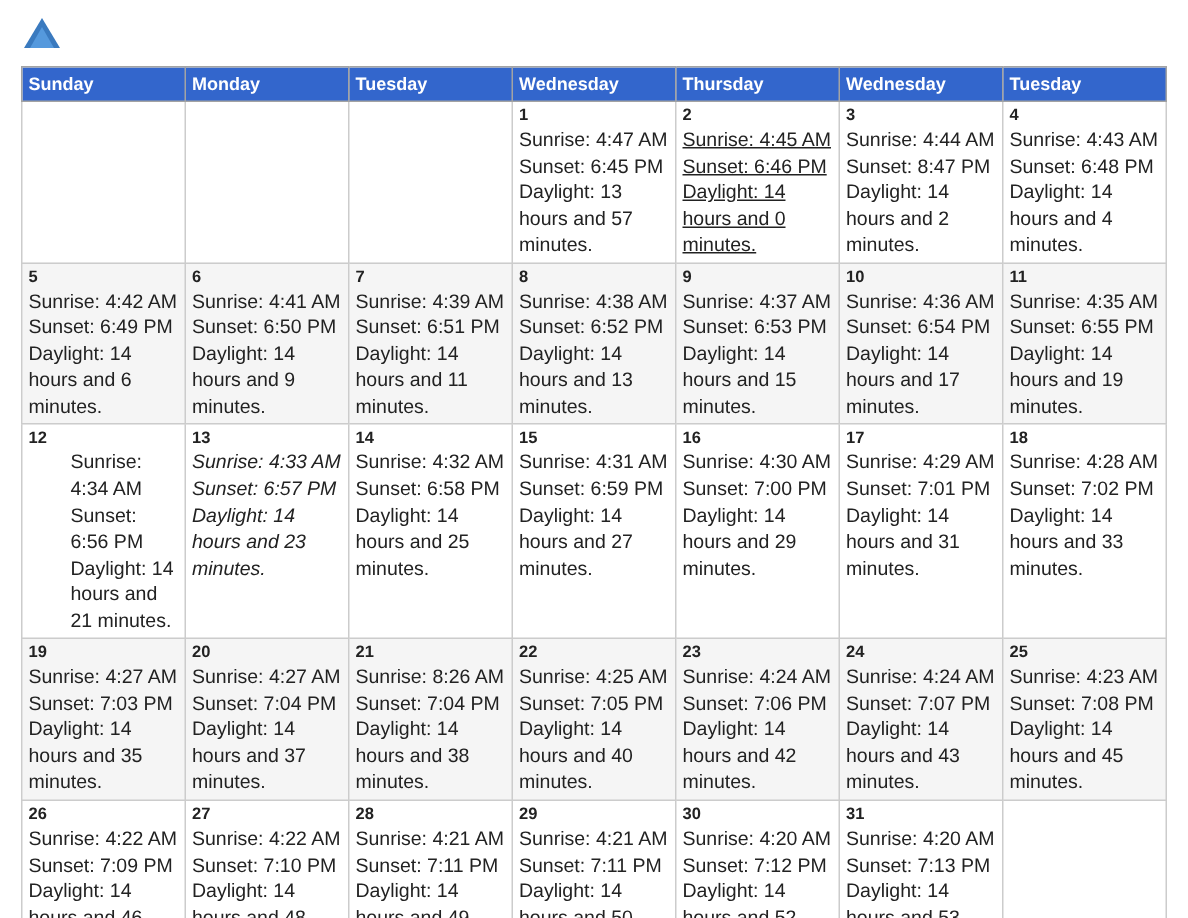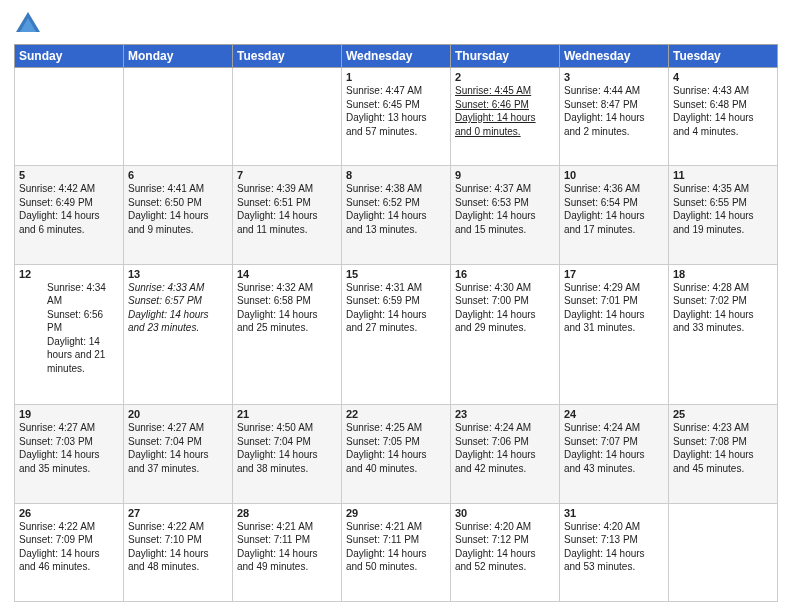--- a/index.html
+++ b/index.html
@@ -87,21 +87,21 @@
     .calendar tr:nth-child(even) td {
       background: #f5f5f5;
     }
     .day-num {
       font-size: 11px;
       font-weight: bold;
       margin-bottom: 1px;
       display: block;
     }
     .day-info {
-      font-size: 10px;
+      font-size: 13px;
       color: #222;
       line-height: 1.35;
     }
     .empty-cell {
       background: #fff !important;
     }
   </style>
 </head>
 <body>
 
@@ -261,21 +261,21 @@
 Daylight: 14 hours and 35 minutes.</div>
           </td>
           <td>
             <span class="day-num">20</span>
             <div class="day-info" style="white-space: pre-line;">Sunrise: 4:27 AM
 Sunset: 7:04 PM
 Daylight: 14 hours and 37 minutes.</div>
           </td>
           <td>
             <span class="day-num">21</span>
-            <div class="day-info" style="white-space: pre-line;">Sunrise: 4:50 AM
+            <div class="day-info" style="white-space: pre-line;">Sunrise: 8:26 AM
 Sunset: 7:04 PM
 Daylight: 14 hours and 38 minutes.</div>
           </td>
           <td>
             <span class="day-num">22</span>
             <div class="day-info" style="white-space: pre-line;">Sunrise: 4:25 AM
 Sunset: 7:05 PM
 Daylight: 14 hours and 40 minutes.</div>
           </td>
           <td>

